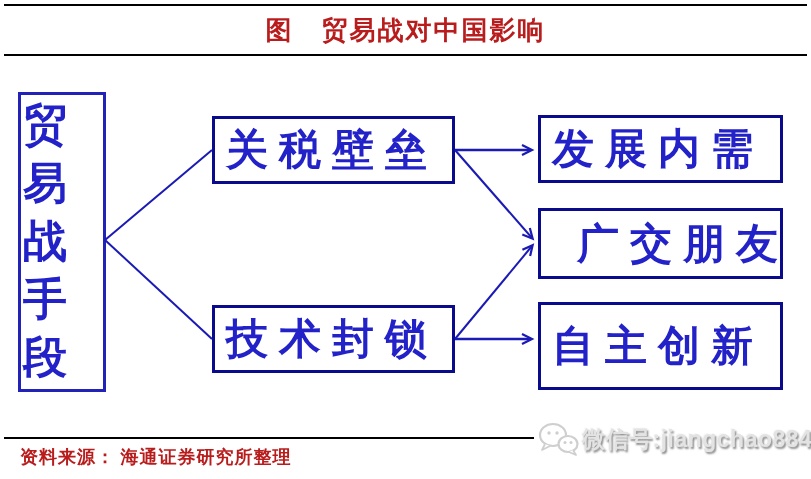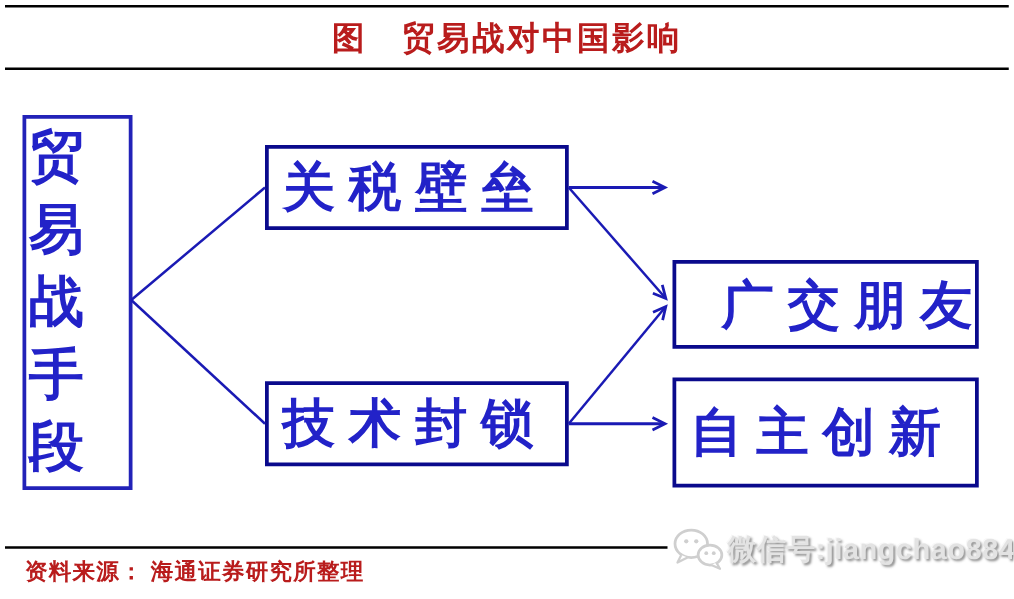--- a/index.html
+++ b/index.html
@@ -76,20 +76,23 @@
 
   <div class="node node-left">
     <span class="vlabel">贸易战手段</span>
   </div>
   <div class="node node-mid node-tariff">
     <span class="hlabel">关税壁垒</span>
   </div>
   <div class="node node-mid node-tech">
     <span class="hlabel">技术封锁</span>
   </div>
+  <div class="node node-right node-demand">
+    <span class="hlabel">发展内需</span>
+  </div>
   <div class="node node-right node-friends">
     <span class="hlabel">广交朋友</span>
   </div>
   <div class="node node-right node-innovation">
     <span class="hlabel">自主创新</span>
   </div>
 
   <svg class="edges" width="811" height="479" viewBox="0 0 811 479">
     <defs>
       <marker id="arrowhead" markerWidth="16" markerHeight="16" refX="11" refY="7" orient="auto" markerUnits="userSpaceOnUse">

